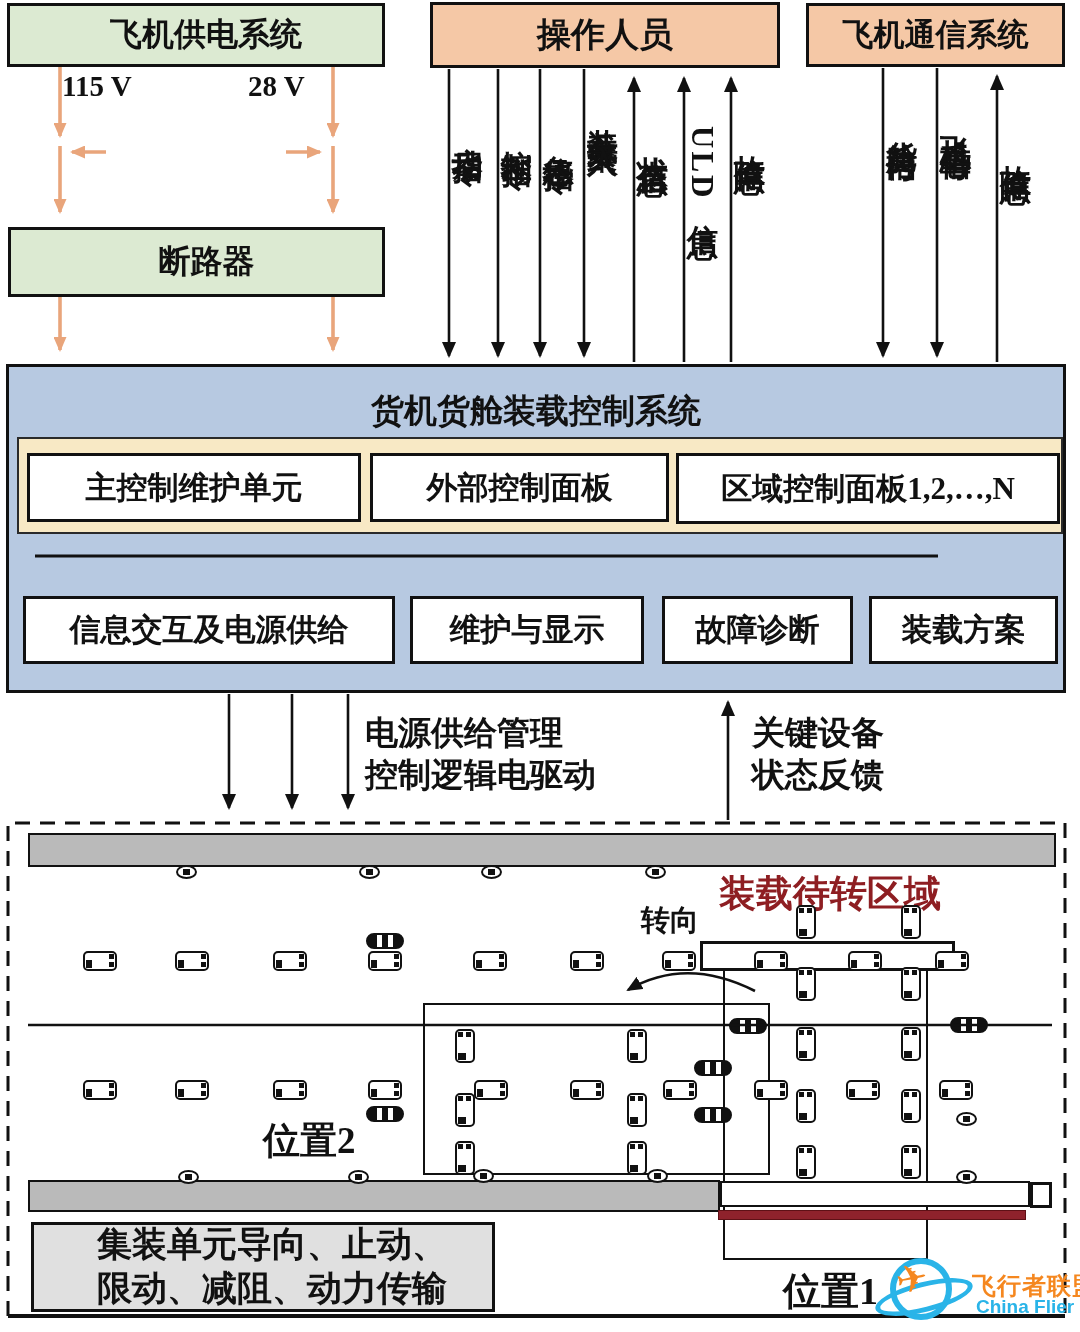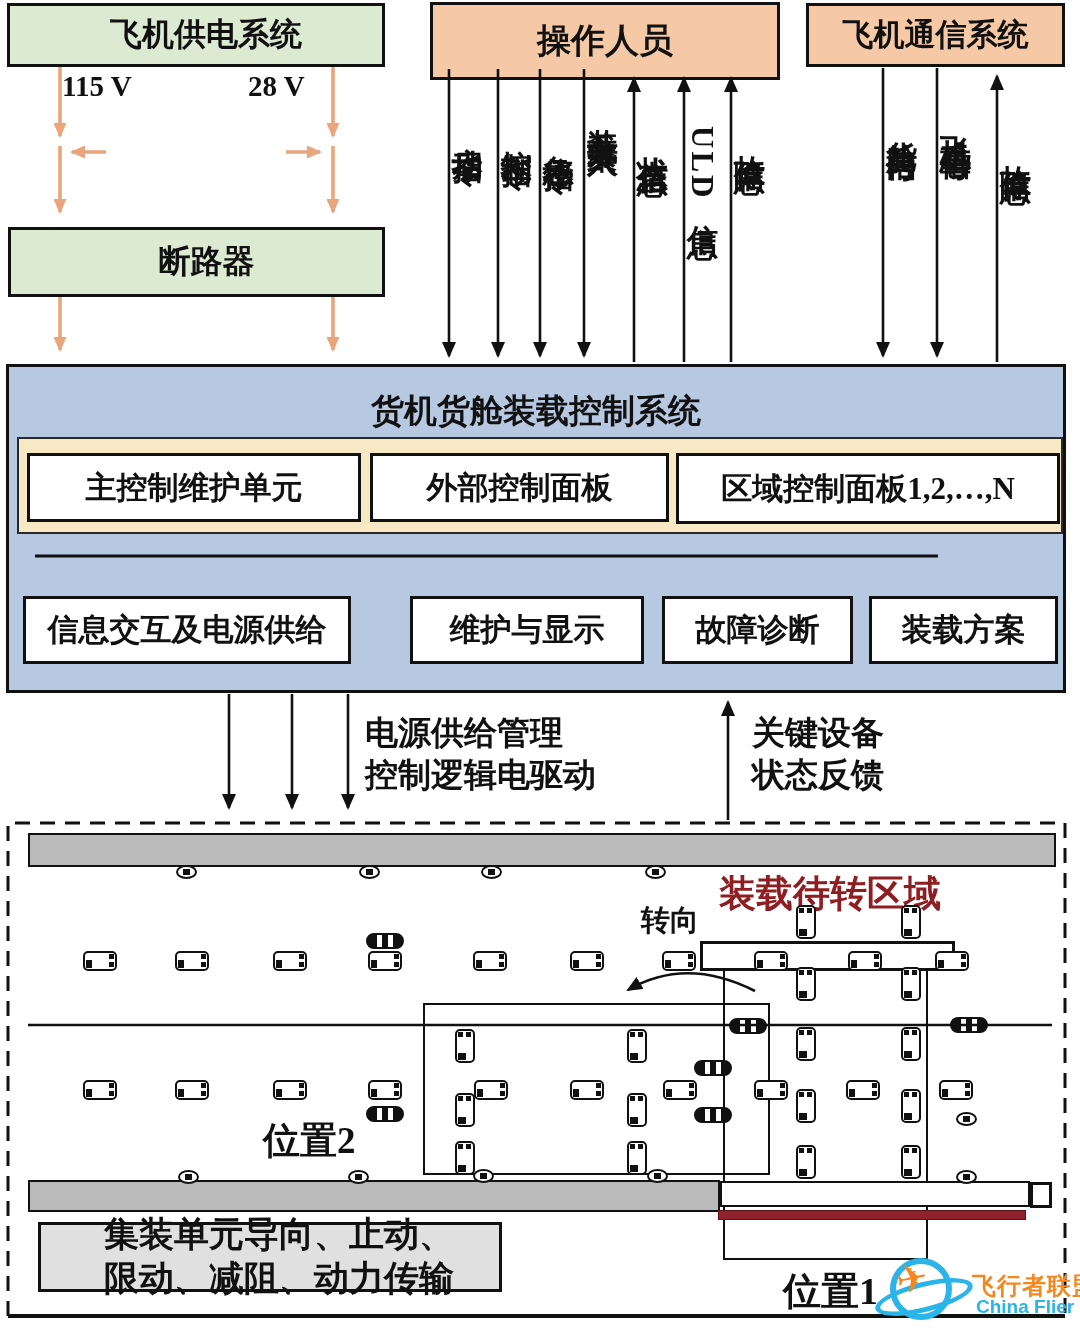--- a/index.html
+++ b/index.html
@@ -44,21 +44,21 @@
 
   <div class="abs box green" style="left:7px;top:3px;width:378px;height:64px;font-size:32px;">
     <span>飞机供电系统</span>
   </div>
   <div class="abs floortxt" style="left:62px;top:70px;font-size:29px;">115 V</div>
   <div class="abs floortxt" style="left:248px;top:70px;font-size:29px;">28 V</div>
   <div class="abs box green" style="left:8px;top:227px;width:377px;height:70px;font-size:32px;">
     <span>断路器</span>
   </div>
 
-  <div class="abs box salmon" style="left:430px;top:2px;width:350px;height:78px;font-size:34px;">
+  <div class="abs box salmon" style="left:430px;top:2px;width:350px;height:66px;font-size:34px;">
     <span>操作人员</span>
   </div>
   <div class="abs box salmon" style="left:806px;top:3px;width:259px;height:64px;font-size:31px;">
     <span>飞机通信系统</span>
   </div>
 
   <div class="abs vlabel" style="left:452px;top:122px;">启动指令</div>
   <div class="abs vlabel" style="left:501px;top:126px;">控制指令</div>
   <div class="abs vlabel" style="left:543px;top:130px;">急停指令</div>
   <div class="abs vlabel" style="left:587px;top:104px;">装载方案录入</div>
@@ -75,21 +75,21 @@
   <div class="abs yellow" style="left:17px;top:437px;width:1046px;height:97px;"></div>
   <div class="abs box white" style="left:27px;top:453px;width:334px;height:69px;font-size:31px;">
     <span>主控制维护单元</span>
   </div>
   <div class="abs box white" style="left:370px;top:453px;width:299px;height:69px;font-size:31px;">
     <span>外部控制面板</span>
   </div>
   <div class="abs box white" style="left:676px;top:453px;width:384px;height:71px;font-size:31px;">
     <span>区域控制面板1,2,…,N</span>
   </div>
-  <div class="abs box white" style="left:23px;top:596px;width:328px;height:68px;font-size:31px;">
+  <div class="abs box white" style="left:23px;top:596px;width:372px;height:68px;font-size:31px;">
     <span>信息交互及电源供给</span>
   </div>
   <div class="abs box white" style="left:410px;top:596px;width:234px;height:68px;font-size:31px;">
     <span>维护与显示</span>
   </div>
   <div class="abs box white" style="left:662px;top:596px;width:191px;height:68px;font-size:31px;">
     <span>故障诊断</span>
   </div>
   <div class="abs box white" style="left:869px;top:596px;width:189px;height:68px;font-size:31px;">
     <span>装载方案</span>
@@ -113,21 +113,21 @@
   <div class="abs graybar" style="left:28px;top:1180px;width:692px;height:32px;"></div>
   <div class="abs white" style="left:720px;top:1181px;width:310px;height:26px;border:2.5px solid #111;"></div>
   <div class="abs white" style="left:1030px;top:1182px;width:22px;height:26px;border:3px solid #111;"></div>
   <div class="abs" style="left:718px;top:1210px;width:308px;height:10px;background:var(--redBar,#8f222c);border:1px solid #5f1016;"></div>
 
   <div class="abs floortxt" style="left:695px;top:869px;width:270px;text-align:center;font-size:37px;font-weight:700;color:var(--redText,#8e1e22);">装载待转区域</div>
   <div class="abs floortxt" style="left:641px;top:901px;font-size:29px;">转向</div>
   <div class="abs floortxt" style="left:263px;top:1116px;font-size:37px;">位置2</div>
   <div class="abs floortxt" style="left:783px;top:1266px;font-size:38px;">位置1</div>
 
-  <div class="abs box" style="left:38px;top:1222px;width:464px;height:70px;background:var(--lightgray,#e0e0e0);font-size:35px;line-height:44px;flex-direction:column;padding-left:18px;">
+  <div class="abs box" style="left:31px;top:1222px;width:464px;height:90px;background:var(--lightgray,#e0e0e0);font-size:35px;line-height:44px;flex-direction:column;padding-left:18px;">
     <span>集装单元导向、止动、</span>
     <span>限动、减阻、动力传输</span>
   </div>
 
   <div class="abs" id="floor-icons" style="left:0;top:0;width:1080px;height:1332px;">
       <div class="ih" style="left: 83px; top: 951px;"></div>
       <div class="ih" style="left: 175px; top: 951px;"></div>
       <div class="ih" style="left: 273px; top: 951px;"></div>
       <div class="ih" style="left: 368px; top: 951px;"></div>
       <div class="ih" style="left: 473px; top: 951px;"></div>

